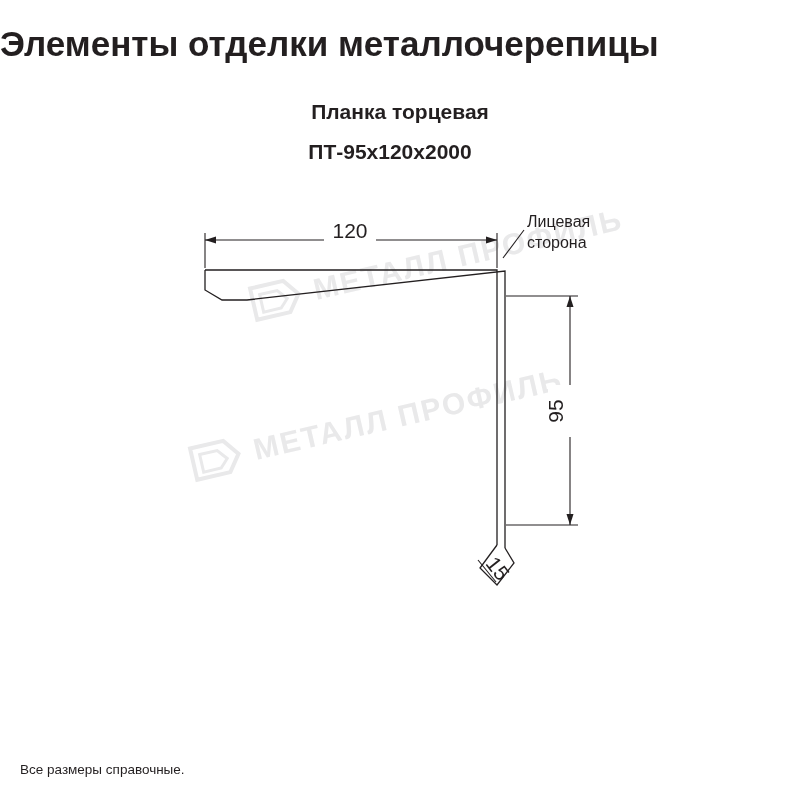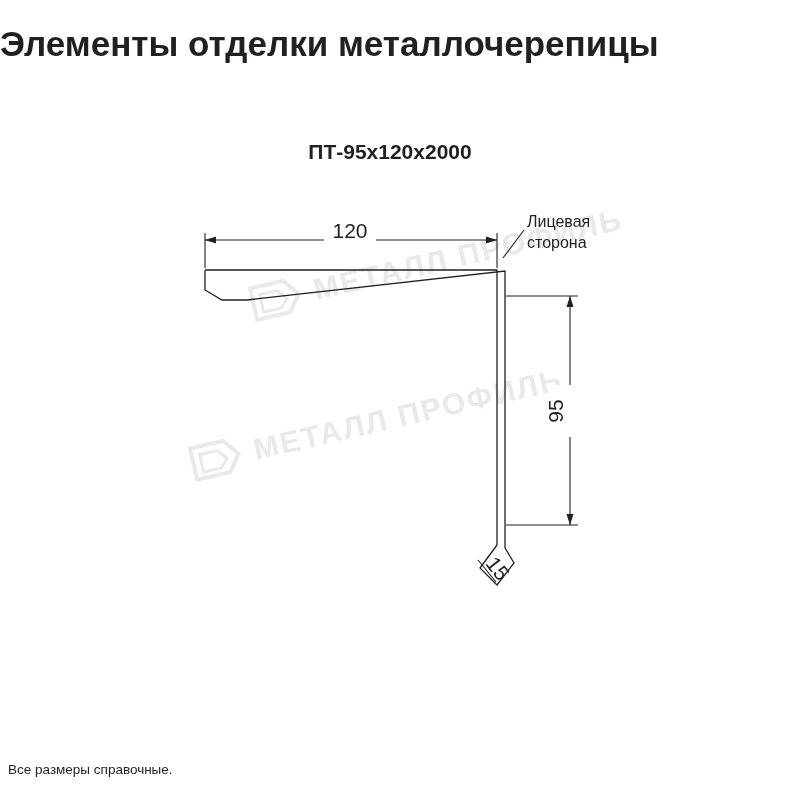--- a/index.html
+++ b/index.html
@@ -49,21 +49,21 @@
   }
   .drawing {
     position: absolute;
     top: 0;
     left: 0;
     width: 800px;
     height: 800px;
   }
   .footnotes {
     position: absolute;
-    left: 8px;
+    left: 20px;
     bottom: 20px;
     font-size: 13.5px;
     line-height: 20px;
     color: #231f20;
   }
   .footnote-line {
     display: block;
     white-space: nowrap;
   }
   .wm-text {
@@ -87,20 +87,21 @@
     stroke: #231f20;
     fill: none;
   }
 </style>
 </head>
 <body>
 
 <div class="page">
 
   <div class="title">Элементы отделки металлочерепицы</div>
+  <div class="subtitle">Планка торцевая</div>
   <div class="code">ПТ-95x120x2000</div>
 
   <svg class="drawing" viewBox="0 0 800 800">
 
     <g opacity="1">
       <g transform="translate(255,310) rotate(-13)">
         <path class="wm-logo" d="M0,-22 L34,-22 L46,-6 L34,10 L0,10 Z" fill="none" stroke="#e9e9ea" stroke-width="4"></path>
         <path d="M8,-14 L26,-14 L34,-4 L26,4 L8,4 Z" fill="none" stroke="#e9e9ea" stroke-width="3"></path>
         <text class="wm-text" x="62" y="4">МЕТАЛЛ ПРОФИЛЬ</text>
       </g>

